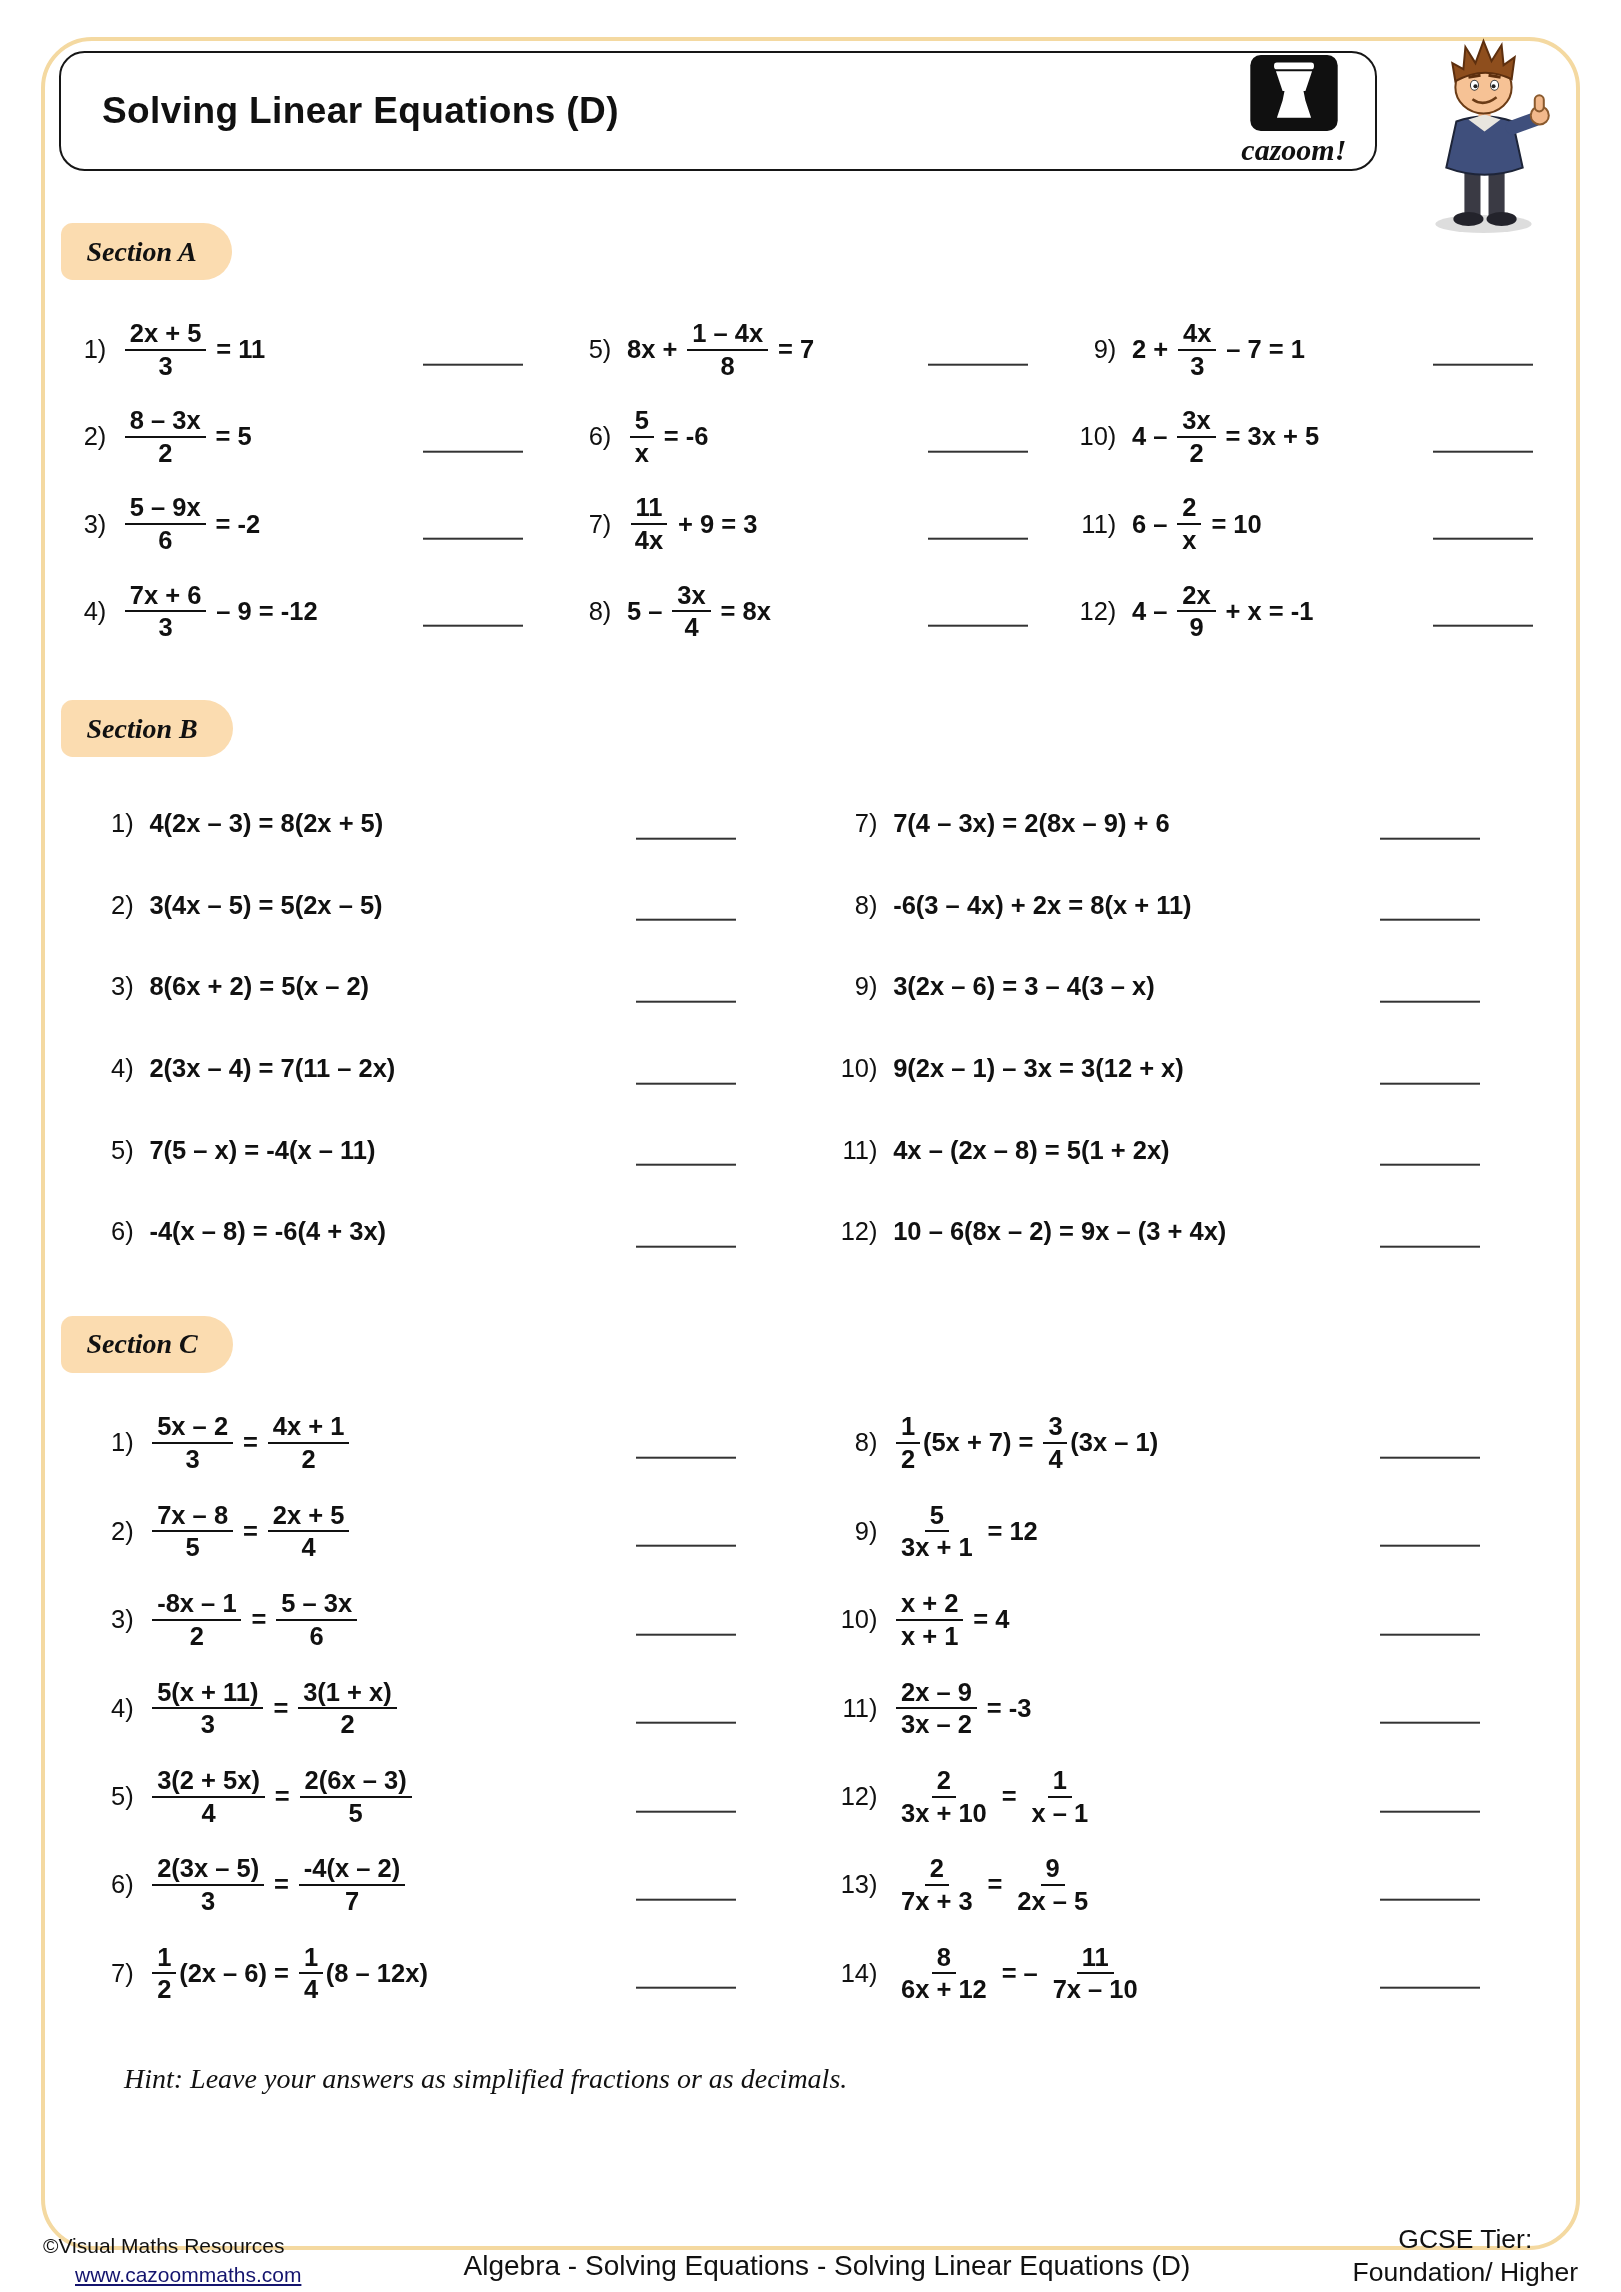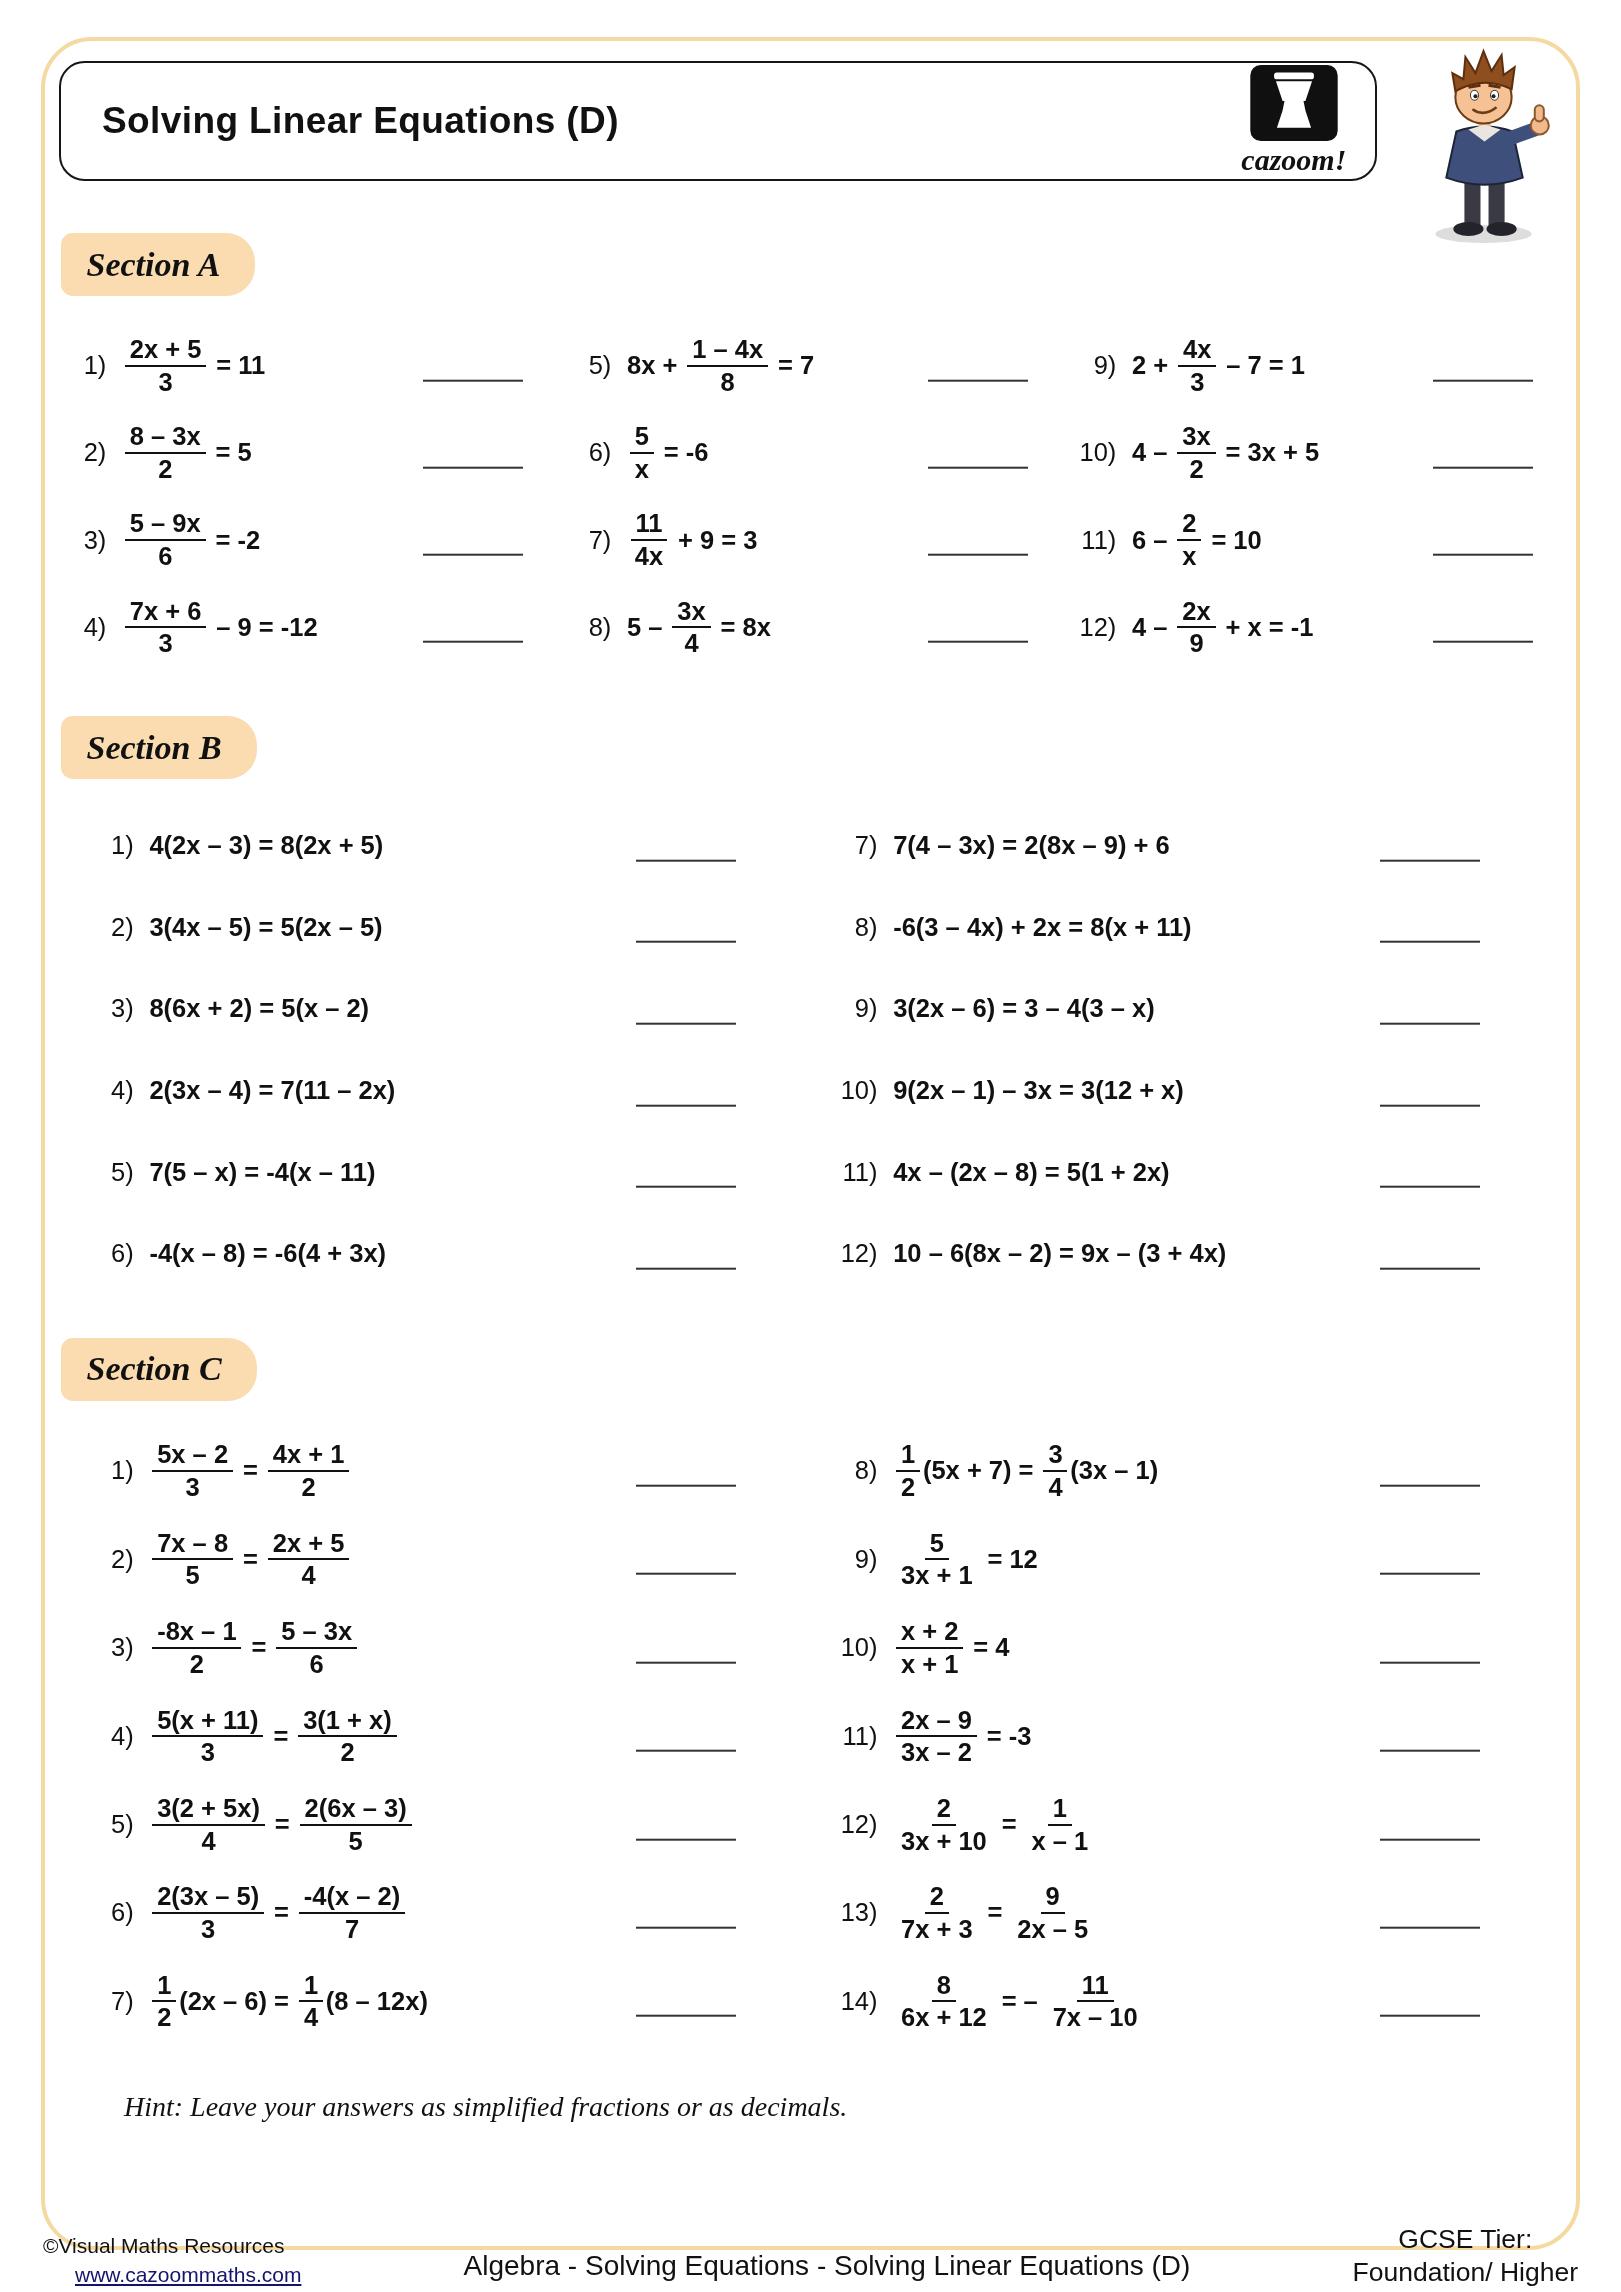--- a/index.html
+++ b/index.html
@@ -13,41 +13,41 @@
     overflow: hidden;
   }
   .outer-border {
     position: absolute;
     left: 41px; top: 37px;
     width: 1539px; height: 2213px;
     border: 4.9px solid var(--border-color, #f4d9a1);
     border-radius: 51px;
     pointer-events: none;
   }
-  .content { position: relative; padding: 26px 47px 0 59px; }
+  .content { position: relative; padding: 16px 47px 0 59px; }
 
   
   .header { display: flex; align-items: flex-start; margin-top: 35px; height: 125px; }
   .title-box {
     flex: 1 1 auto; height: 120px;
     border: 2.9px solid #161616; border-radius: 25.5px;
     display: flex; align-items: center; justify-content: space-between;
     padding: 0 29px 0 41px; background: #fff;
   }
   .page-title { font-size: 37px; font-weight: bold; margin: 0; letter-spacing: 0.4px; }
   .logo { display: flex; flex-direction: column; align-items: center; gap: 2px; }
   .logo svg { display: block; }
   .logo-text { font-style: italic; font-weight: bold; font-size: 30px; font-family: "Liberation Serif", serif; }
   .mascot { width: 181px; height: 201px; margin-left: 15.7px; margin-top: -15.7px; flex: 0 0 auto; }
 
   
   .sec-label {
     display: inline-block;
     font-family: "Liberation Serif", serif;
-    font-style: italic; font-weight: bold; font-size: 34px;
+    font-style: italic; font-weight: bold; font-size: 28px;
     background: var(--section-bg, #fbdcb0);
     padding: 12.7px 35px 12.7px 25.5px;
     border-radius: 11.8px 29px 29px 11.8px;
     margin-left: 2px;
   }
   .sec-a { margin-top: 47px; }
   .sec-b { margin-top: 45px; }
   .sec-c { margin-top: 43px; }
   .qgrid { display: grid; grid-auto-flow: column; margin-top: 25.5px; }
   .sec-a .qgrid { grid-template-rows: repeat(4, 1fr); grid-template-columns: repeat(3, 1fr); height: 349px; }

